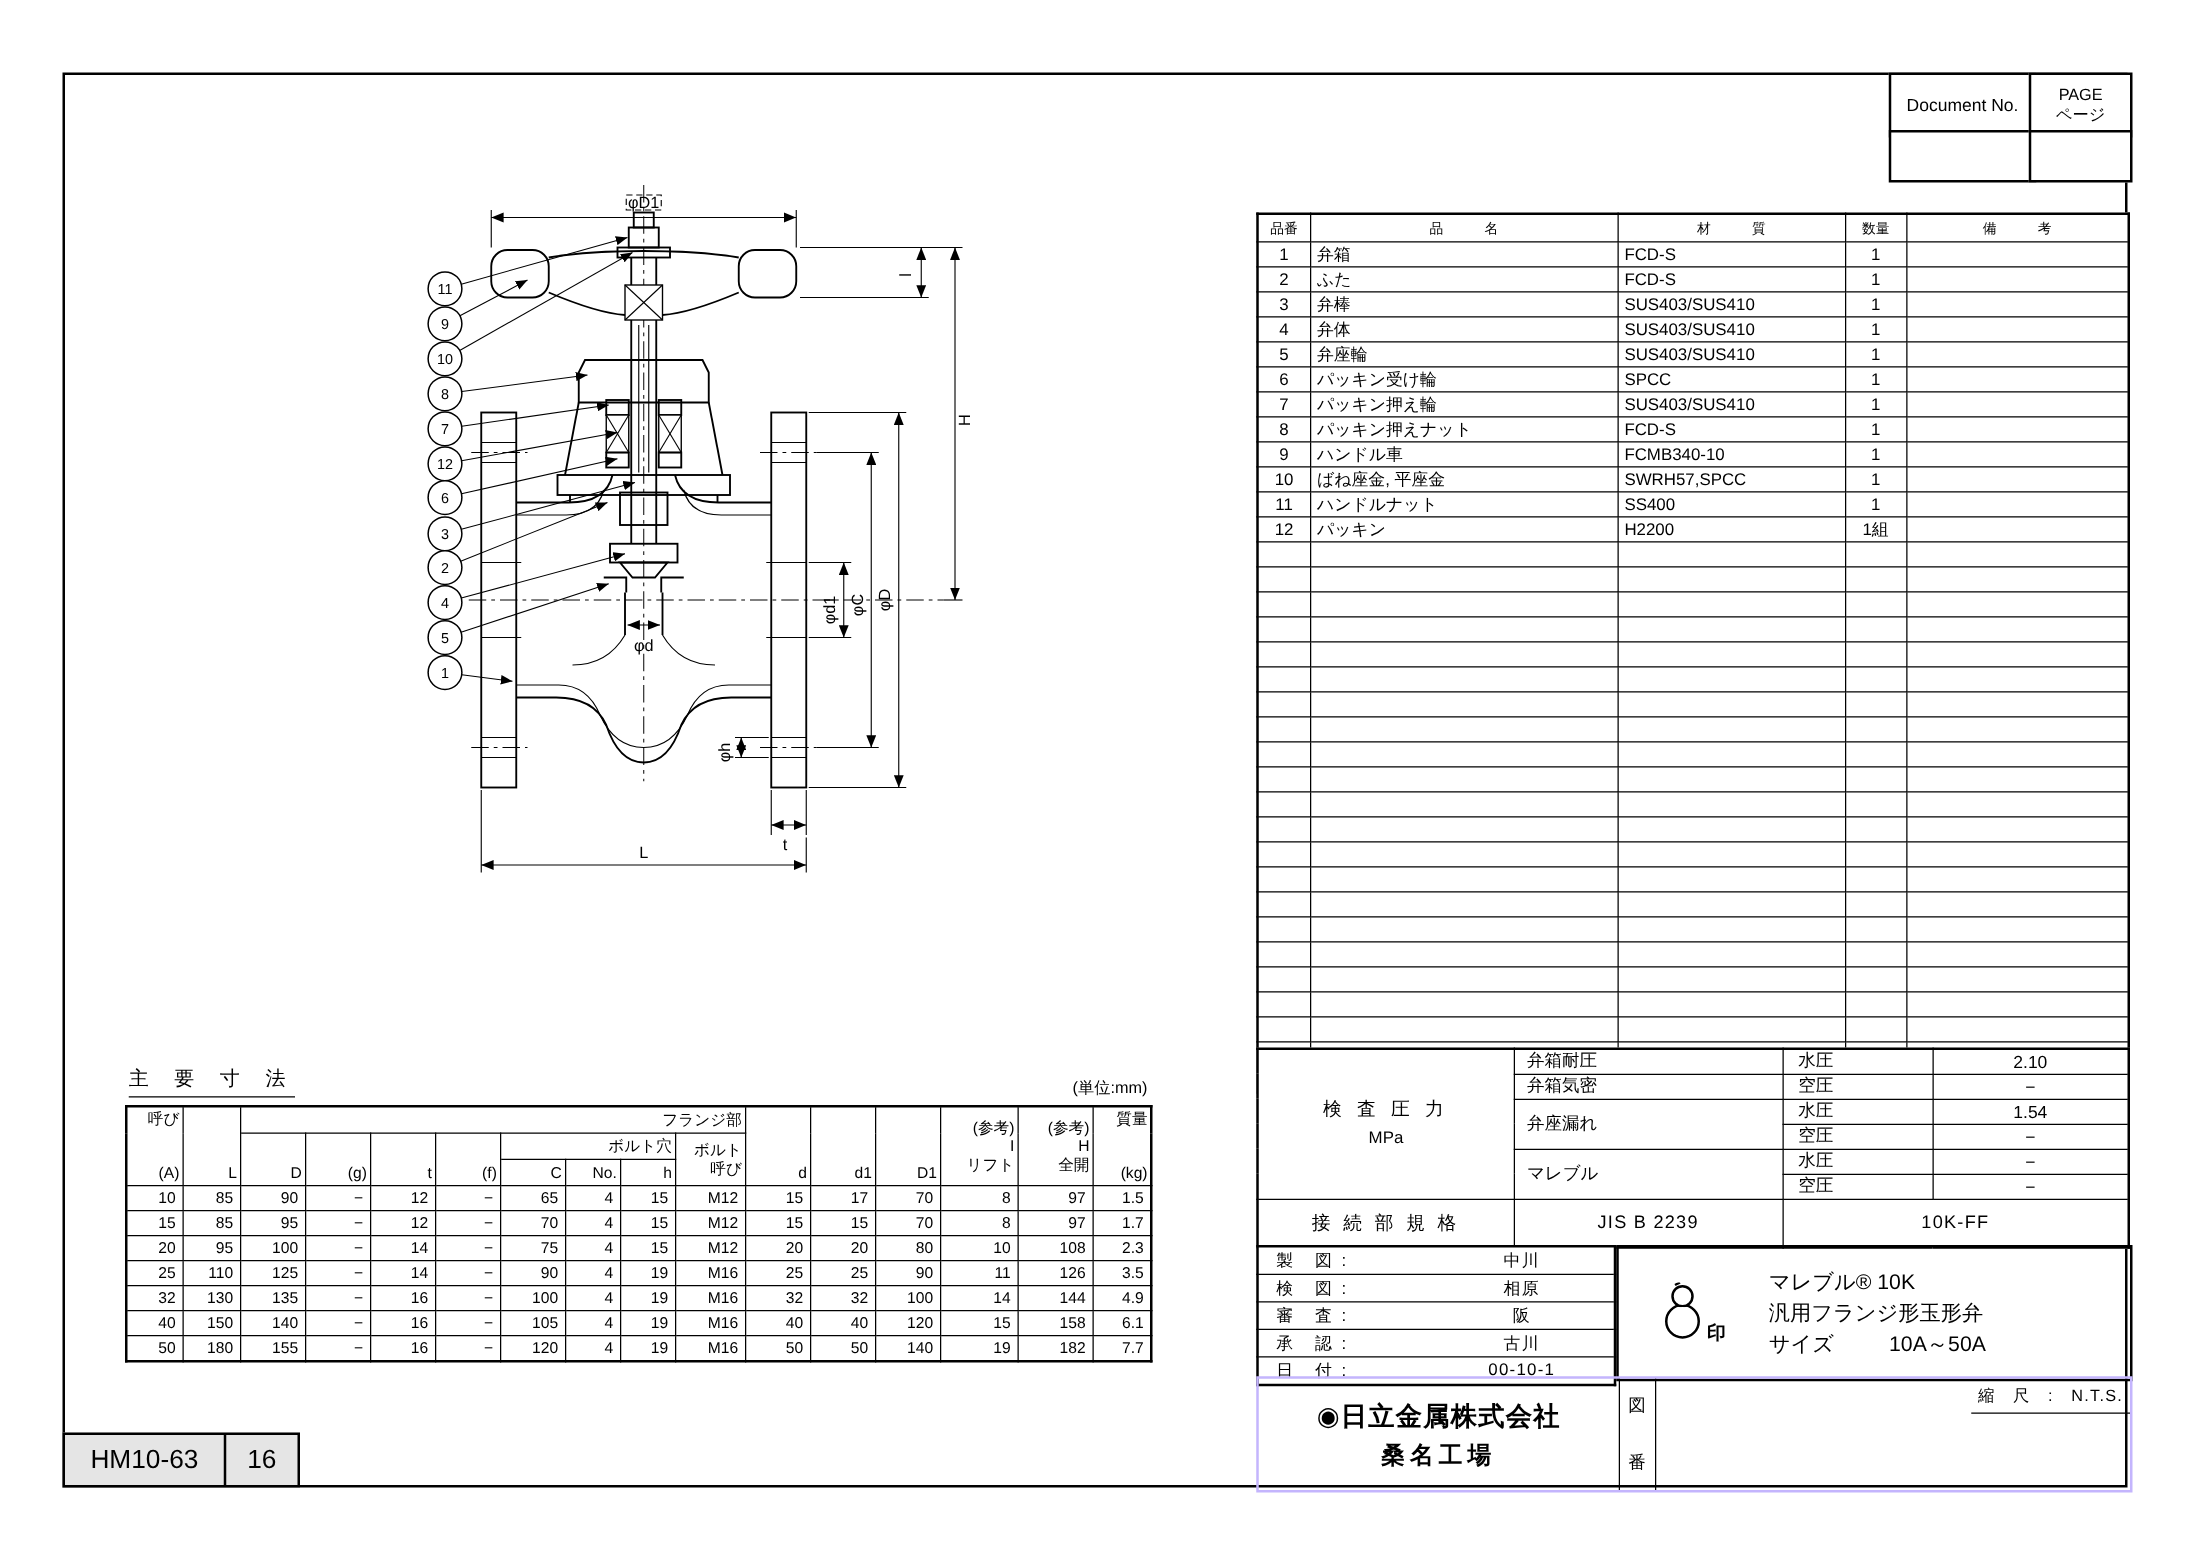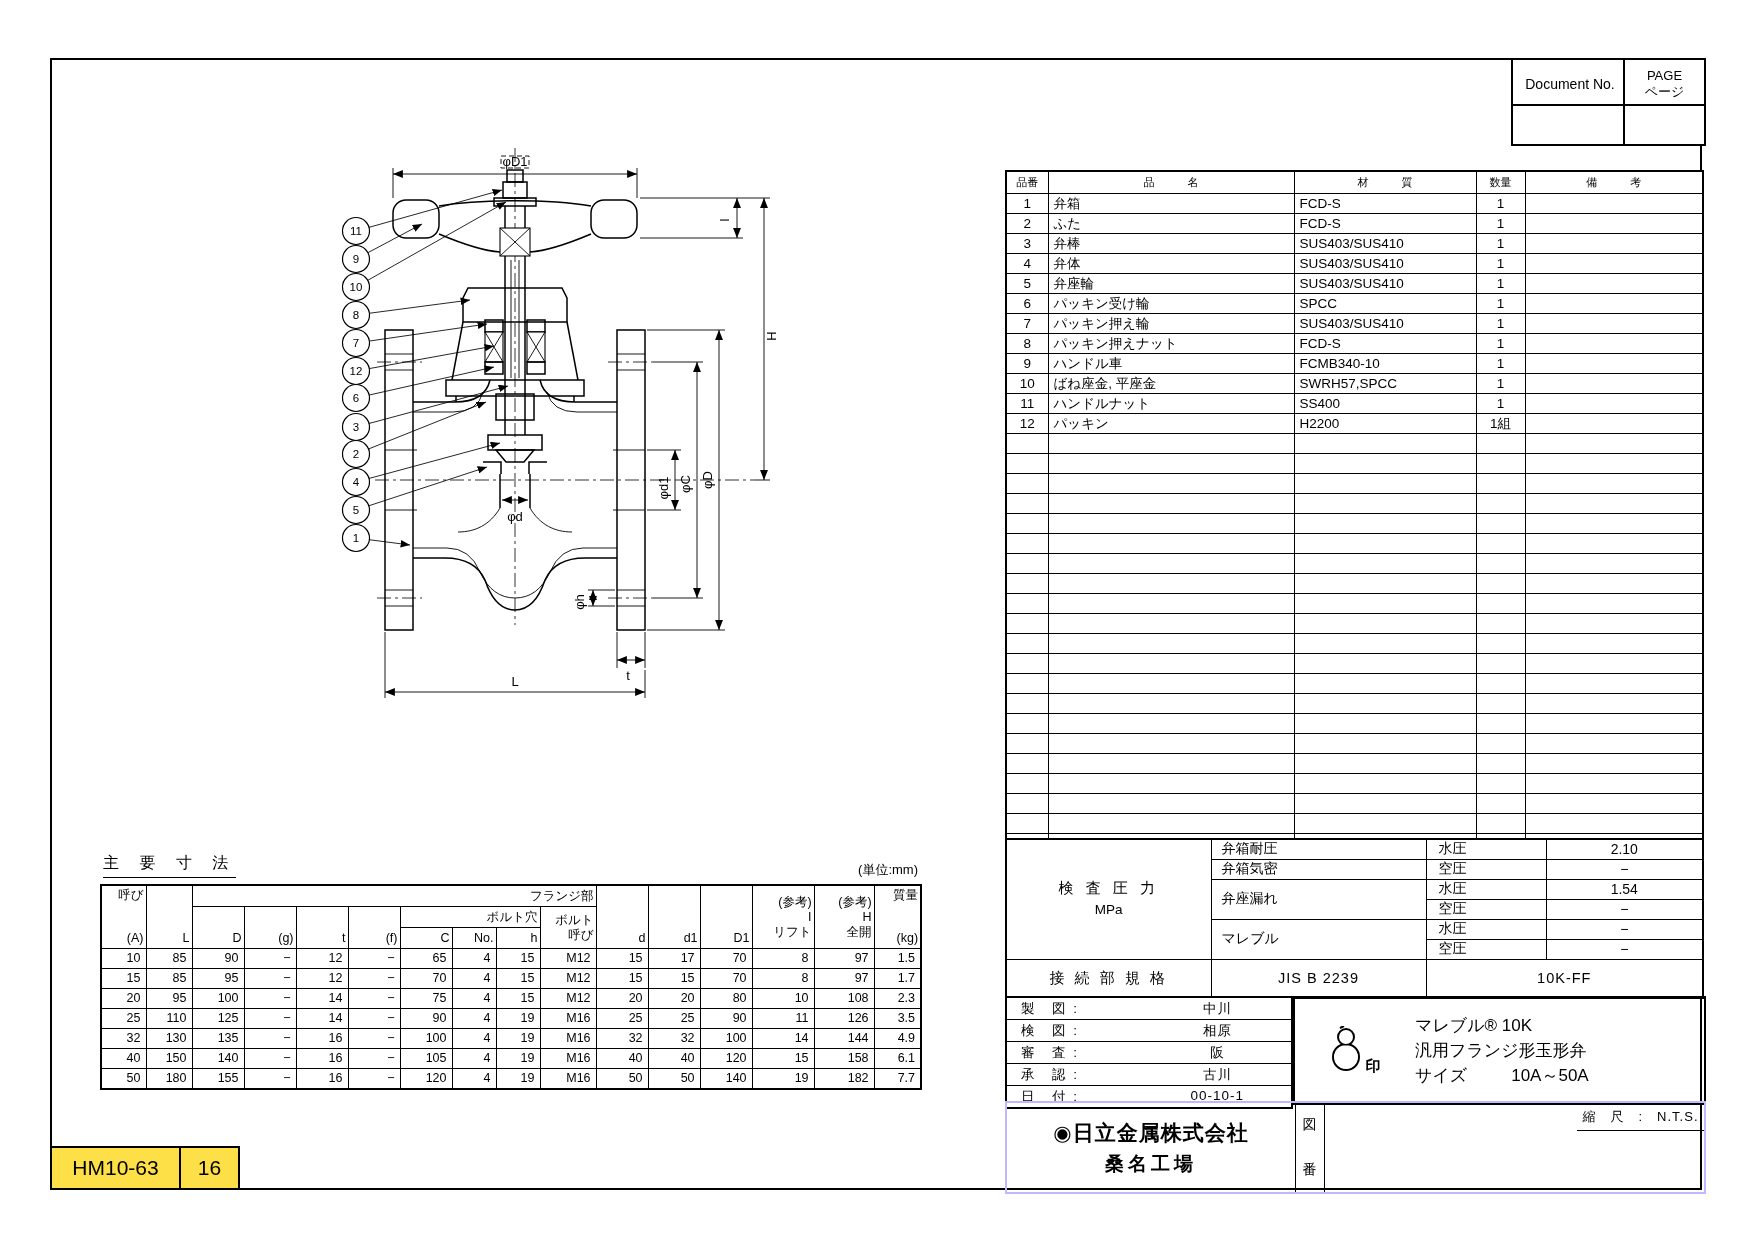--- a/index.html
+++ b/index.html
@@ -50,21 +50,21 @@
   #company .cname{font-size:21px;font-weight:bold;letter-spacing:1px;}
   #company .cfactory{font-size:19px;font-weight:bold;letter-spacing:4px;margin-top:4px;}
   #company .zuban{position:absolute;left:288px;top:0;width:29px;height:100%;border-right:1px solid #000;display:flex;flex-direction:column;justify-content:space-around;align-items:center;font-size:14px;}
   #company .mid{position:absolute;left:317px;top:0;width:253px;height:100%;border-right:1px solid #000;}
   #company .mid .sub-top{position:absolute;left:0;top:0;width:100%;height:27px;border-bottom:1px solid #000;}
   #company .mid .dno{position:absolute;left:6px;top:27px;height:62px;display:flex;align-items:center;font-size:17px;letter-spacing:0.5px;}
   #company .right{position:absolute;left:570px;top:0;width:127px;height:100%;}
   #company .right .sub-top{position:absolute;left:0;top:0;width:100%;height:27px;border-bottom:1px solid #000;display:flex;align-items:center;justify-content:center;font-size:13px;letter-spacing:1px;}
   
   #corner{left:50px;top:1146px;height:44px;display:flex;}
-  #corner .cell{border:2px solid #000;display:flex;align-items:center;justify-content:center;font-size:21px;background:#fde047;}
+  #corner .cell{border:2px solid #000;display:flex;align-items:center;justify-content:center;font-size:21px;background:#e5e5e5;}
   #corner .cell.c1{width:127px;border-right:1px solid #000;}
   #corner .cell.c2{width:57px;border-left:1px solid #000;}
   
   #dim-title{left:103px;top:853px;font-size:16px;letter-spacing:8px;border-bottom:1px solid #000;padding-bottom:3px;}
   #dim-unit{left:770px;top:861px;width:148px;text-align:right;font-size:13px;}
   #dim-table{position:absolute;left:100px;top:884px;width:820px;border:2px solid #000;}
   #dim-table th{font-size:12.5px;padding:0 2px;text-align:right;line-height:15px;vertical-align:middle;}
   #dim-table th.vb{vertical-align:bottom;padding-bottom:2px;}
   #dim-table .hsplit{display:flex;flex-direction:column;justify-content:space-between;height:58px;}
   #dim-table td{height:19px;line-height:17px;font-size:12.5px;text-align:right;padding:0 5px;}

